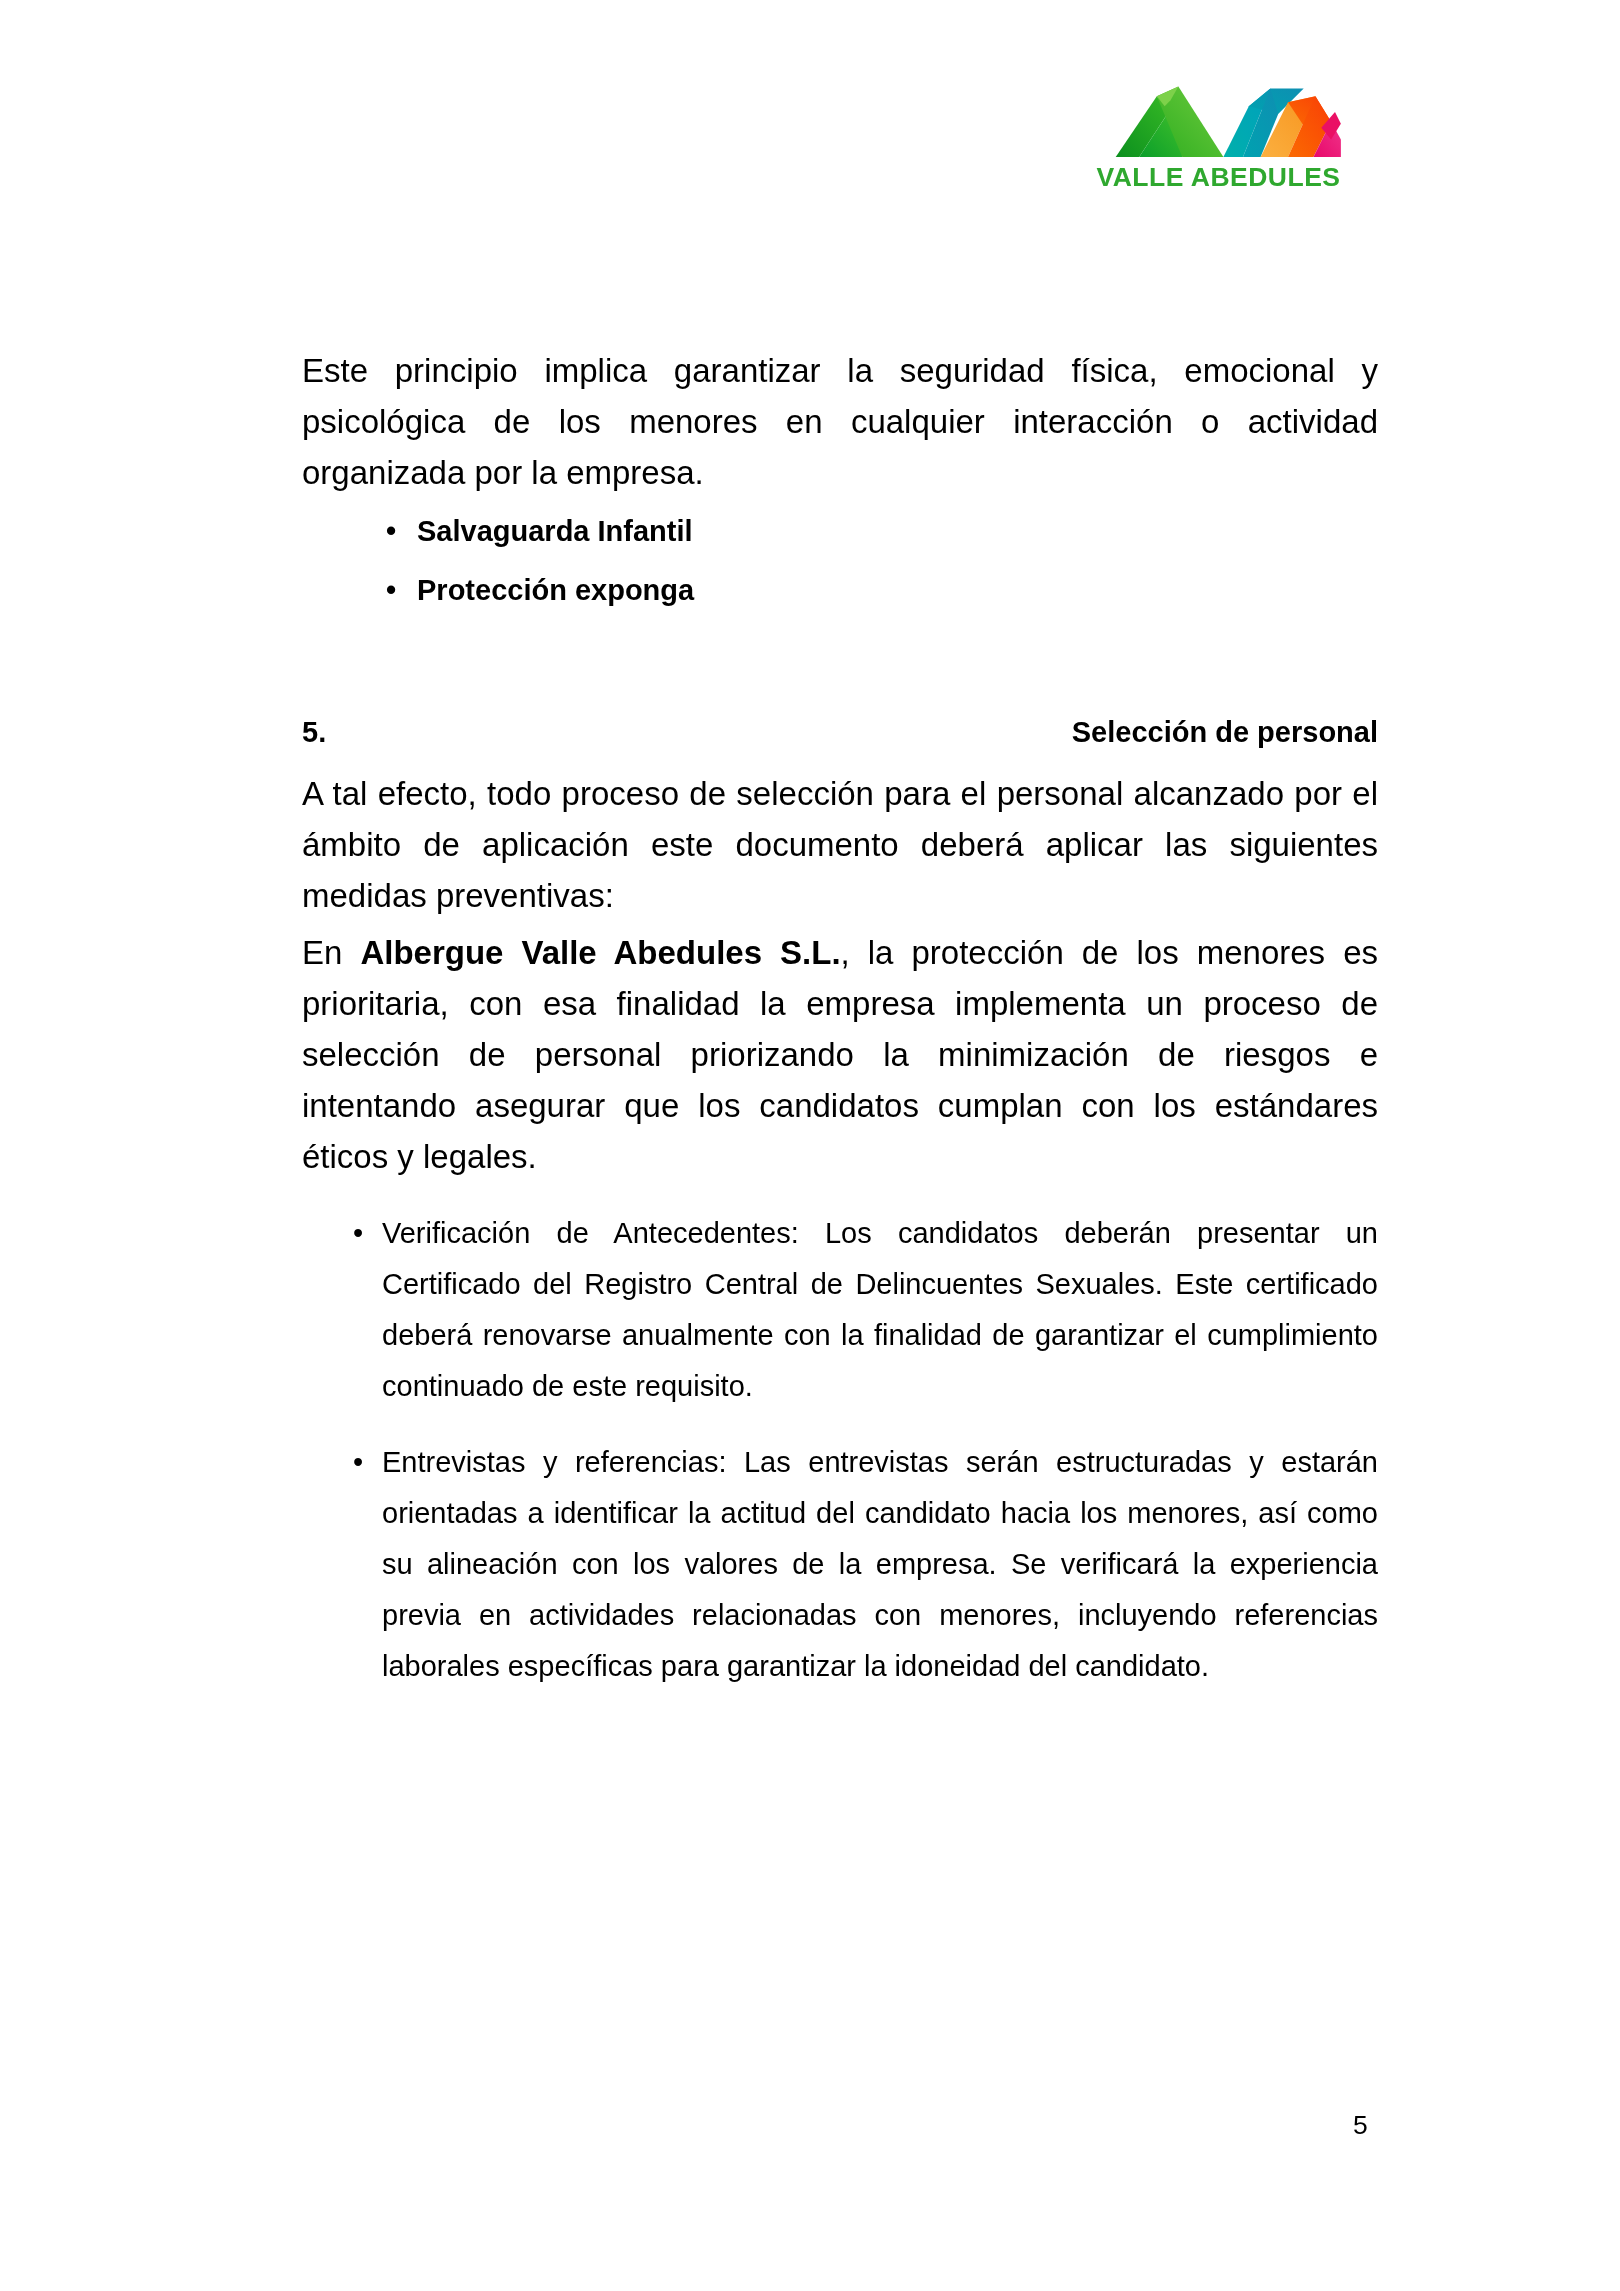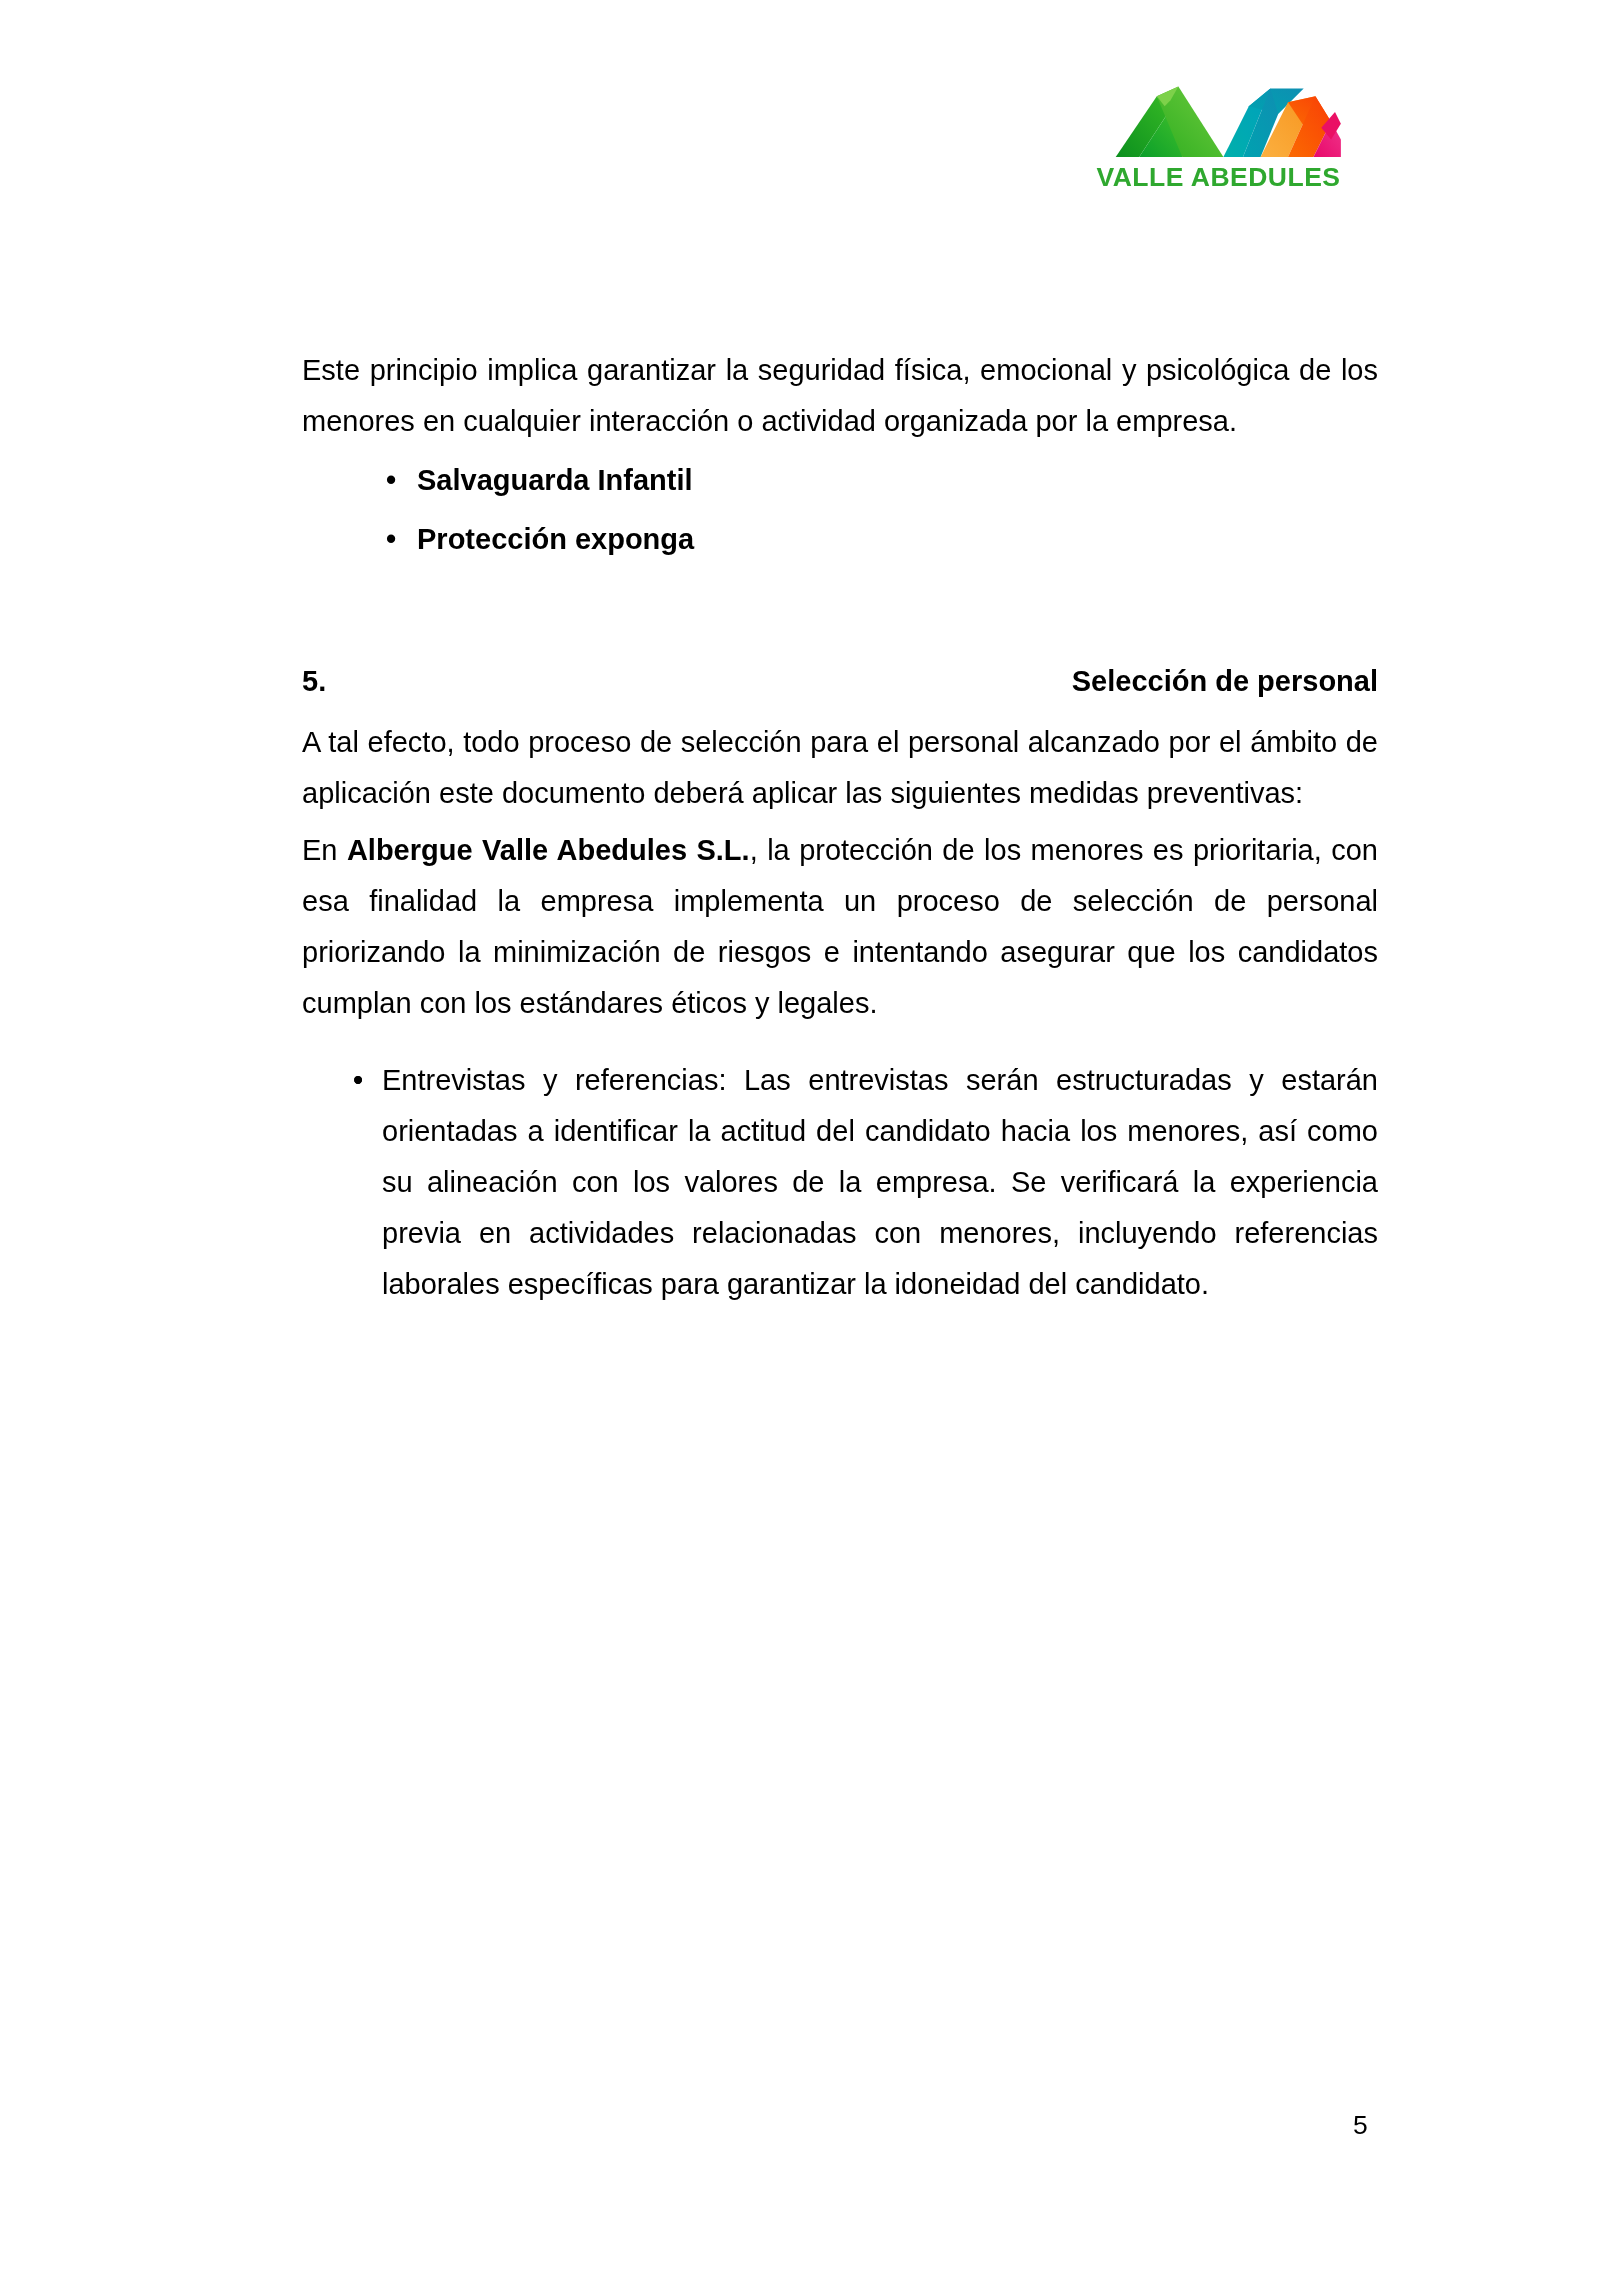--- a/index.html
+++ b/index.html
@@ -53,21 +53,21 @@
   }
 
   
   .content {
     position: absolute;
     left: 302px;
     top: 345px;
     width: 1076px;
   }
   .p {
-    font-size: 29px;
+    font-size: 33px;
     line-height: 51px;
     text-align: justify;
     text-justify: inter-word;
     margin: 0 0 5.9px 0;
     color: #000000;
     font-weight: 400;
   }
   .p b {
     font-weight: 700;
   }
@@ -227,20 +227,21 @@
       <span class="num">5.</span>
       <span class="htxt">Selección de personal</span>
     </div>
 
     <p class="p">A tal efecto, todo proceso de selección para el personal alcanzado por el ámbito de aplicación este documento deberá aplicar las siguientes medidas preventivas:</p>
 
     <p class="p"><span>En </span><b>Albergue Valle Abedules S.L.</b><span>, la protección de los menores es prioritaria, con esa finalidad la empresa implementa un proceso de selección de personal priorizando la minimización de riesgos e intentando asegurar que los candidatos cumplan con los estándares éticos y legales.</span></p>
 
     <div class="bullet-para">
       <span class="dot">•</span>
+      <span class="tail">Verificación de Antecedentes:  Los candidatos deberán presentar un Certificado del Registro Central de Delincuentes Sexuales. Este certificado deberá renovarse anualmente con la finalidad de garantizar el cumplimiento continuado de este requisito.</span>
     </div>
 
     <div class="bullet-para">
       <span class="dot">•</span>
       <span class="tail">Entrevistas y referencias: Las entrevistas serán estructuradas y estarán orientadas a identificar la actitud del candidato hacia los menores, así como su alineación con los valores de la empresa. Se verificará la experiencia previa en actividades relacionadas con menores, incluyendo referencias laborales específicas para garantizar la idoneidad del candidato.</span>
     </div>
 
   </div>
 
   <div class="page-number">5</div>

